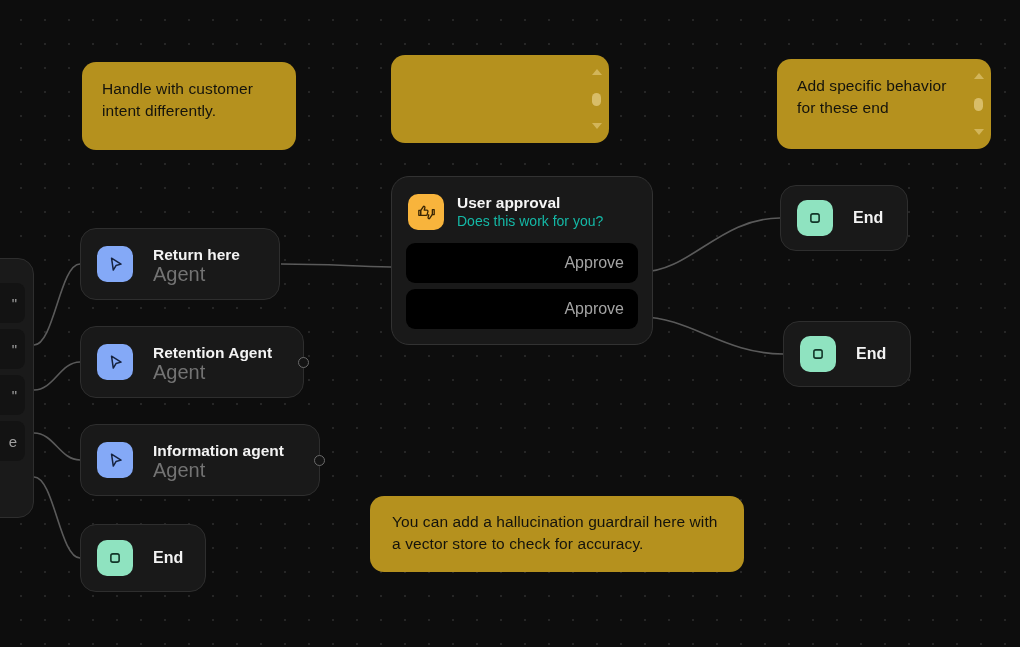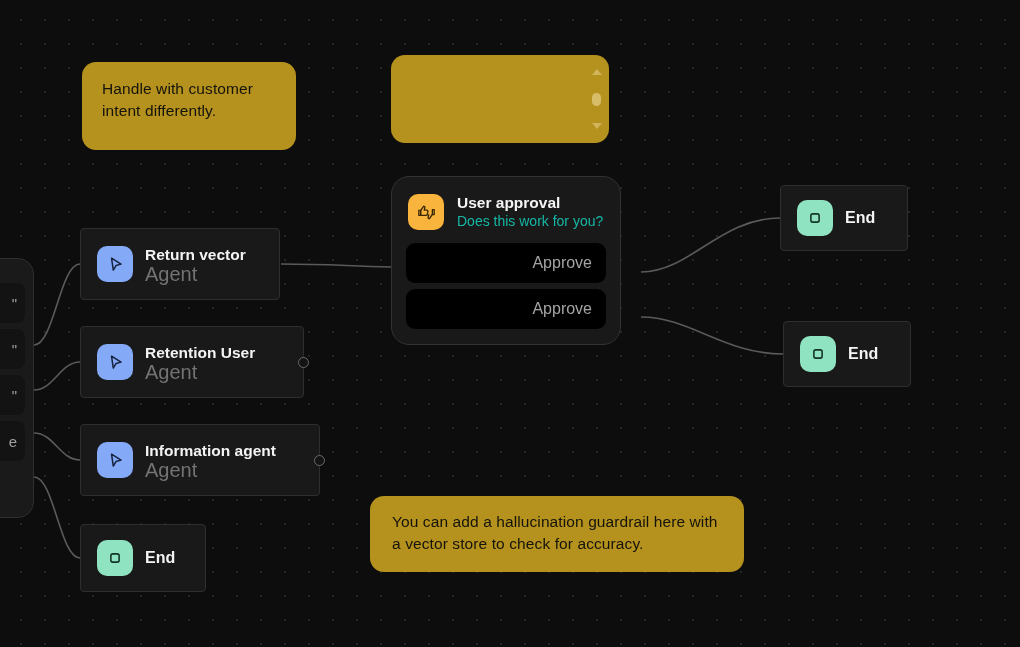--- a/index.html
+++ b/index.html
@@ -77,25 +77,25 @@
     height: 13px;
     border-radius: 5px;
     background: #d8bd68;
   }
 
   
   .node {
     position: absolute;
     background: #191919;
     border: 1px solid #2e2e2e;
-    border-radius: 4px;
-    box-sizing: border-box;
-    display: flex;
-    align-items: center;
-    gap: 12px;
+    border-radius: 16px;
+    box-sizing: border-box;
+    display: flex;
+    align-items: center;
+    gap: 20px;
     padding: 14px 18px 14px 16px;
   }
   .node-icon {
     width: 36px;
     height: 36px;
     border-radius: 10px;
     flex: 0 0 auto;
     display: flex;
     align-items: center;
     justify-content: center;
@@ -138,21 +138,21 @@
     top: 50%;
     margin-top: -5.5px;
     right: -6px;
   }
 
   
   #approval-node {
     position: absolute;
     left: 391px;
     top: 176px;
-    width: 230px;
+    width: 262px;
     background: #191919;
     border: 1px solid #323232;
     border-radius: 18px;
     box-sizing: border-box;
     padding: 14px 14px 15px 14px;
   }
   .approval-head {
     display: flex;
     align-items: center;
     gap: 13px;
@@ -256,45 +256,53 @@
   </div>
 
   <div class="sticky has-scroll" id="note-offer" style="left:391px; top:55px; width:218px; height:88px;">
     <div class="sticky-scrollbar">
       <div class="sb-arrow up"></div>
       <div class="sb-thumb"></div>
       <div class="sb-arrow down"></div>
     </div>
   </div>
 
+  <div class="sticky has-scroll" id="note-end-behavior" style="left:777px; top:59px; width:214px; height:90px;">
+    <span class="sticky-text">Add specific behavior for these end</span>
+    <div class="sticky-scrollbar">
+      <div class="sb-arrow up"></div>
+      <div class="sb-thumb"></div>
+      <div class="sb-arrow down"></div>
+    </div>
+  </div>
 
   <div class="sticky" id="note-guardrail" style="left:370px; top:496px; width:374px; height:76px; padding:15px 22px;">
     <span class="sticky-text">You can add a hallucination guardrail here with a vector store to check for accuracy.</span>
   </div>
 
   <div class="node" style="left:80px; top:228px; width:200px; height:72px;">
     <div class="node-icon icon-agent">
       <svg width="19" height="19" viewBox="0 0 24 24" fill="none" stroke="#16233f" stroke-width="1.9" stroke-linejoin="round">
         <path d="M7 4 L19 11.5 L12.6 13.3 L9.2 19 Z"></path>
       </svg>
     </div>
     <div class="node-textcol">
-      <div class="node-title">Return vector</div>
+      <div class="node-title">Return here</div>
       <div class="node-sub">Agent</div>
     </div>
   </div>
 
   <div class="node" style="left:80px; top:326px; width:224px; height:72px;">
     <div class="node-icon icon-agent">
       <svg width="19" height="19" viewBox="0 0 24 24" fill="none" stroke="#16233f" stroke-width="1.9" stroke-linejoin="round">
         <path d="M7 4 L19 11.5 L12.6 13.3 L9.2 19 Z"></path>
       </svg>
     </div>
     <div class="node-textcol">
-      <div class="node-title">Retention User</div>
+      <div class="node-title">Retention Agent</div>
       <div class="node-sub">Agent</div>
     </div>
     <div class="handle"></div>
   </div>
 
   <div class="node" style="left:80px; top:424px; width:240px; height:72px;">
     <div class="node-icon icon-agent">
       <svg width="19" height="19" viewBox="0 0 24 24" fill="none" stroke="#16233f" stroke-width="1.9" stroke-linejoin="round">
         <path d="M7 4 L19 11.5 L12.6 13.3 L9.2 19 Z"></path>
       </svg>

